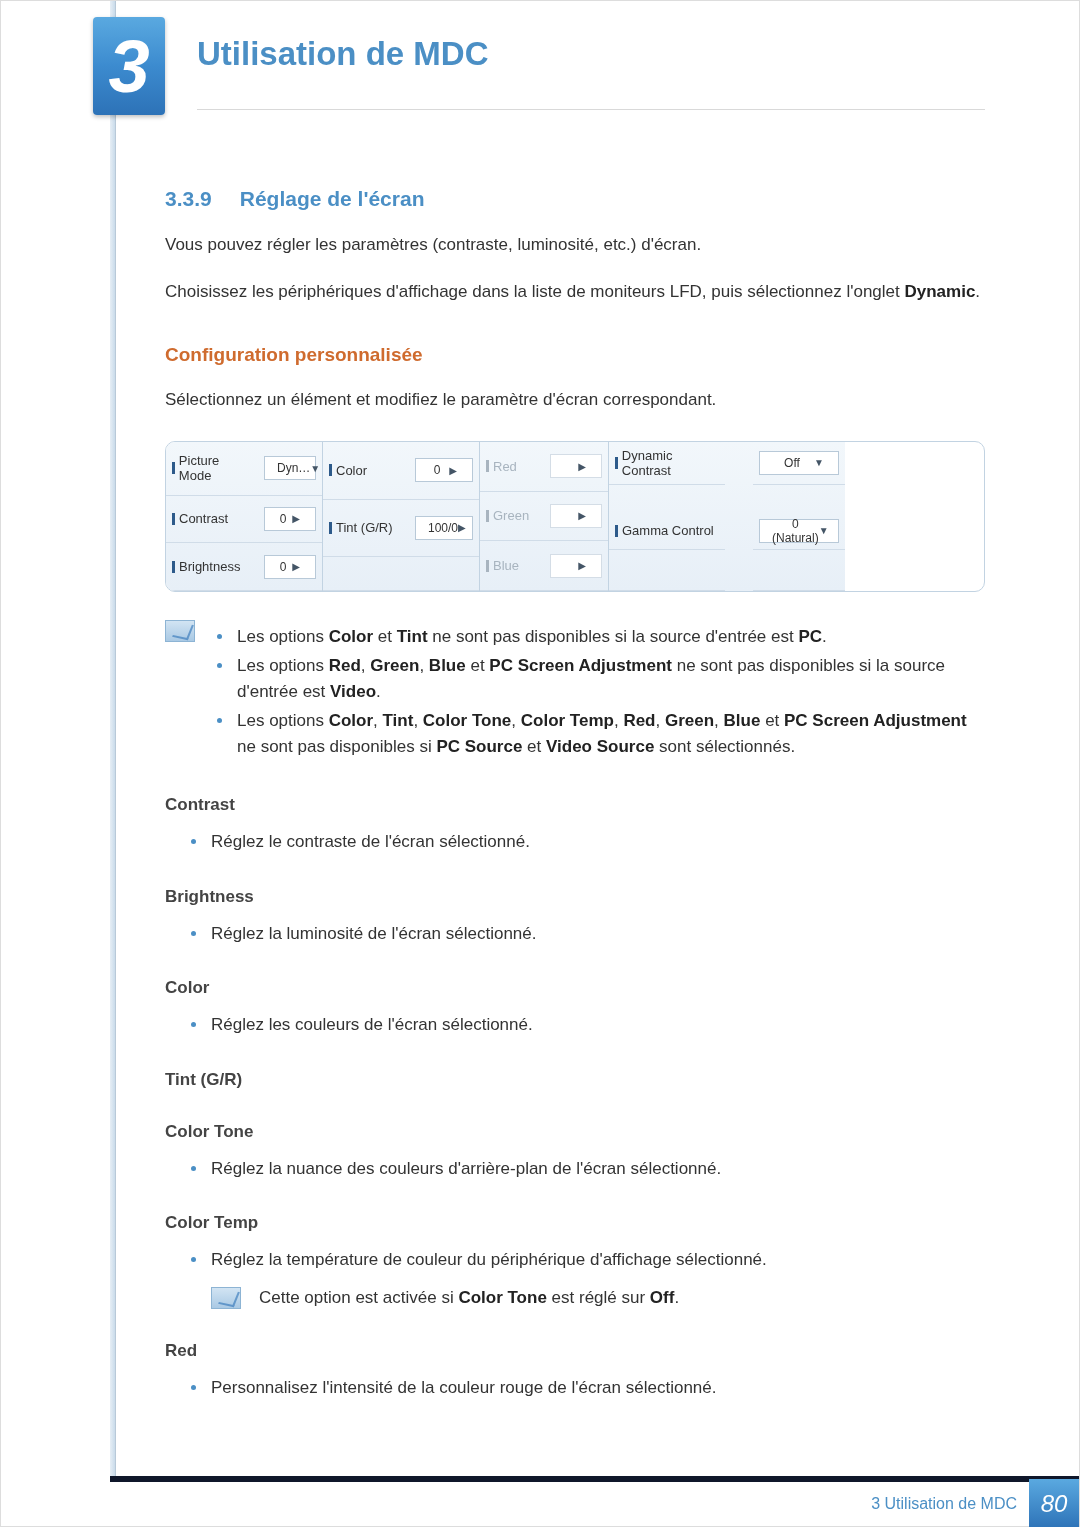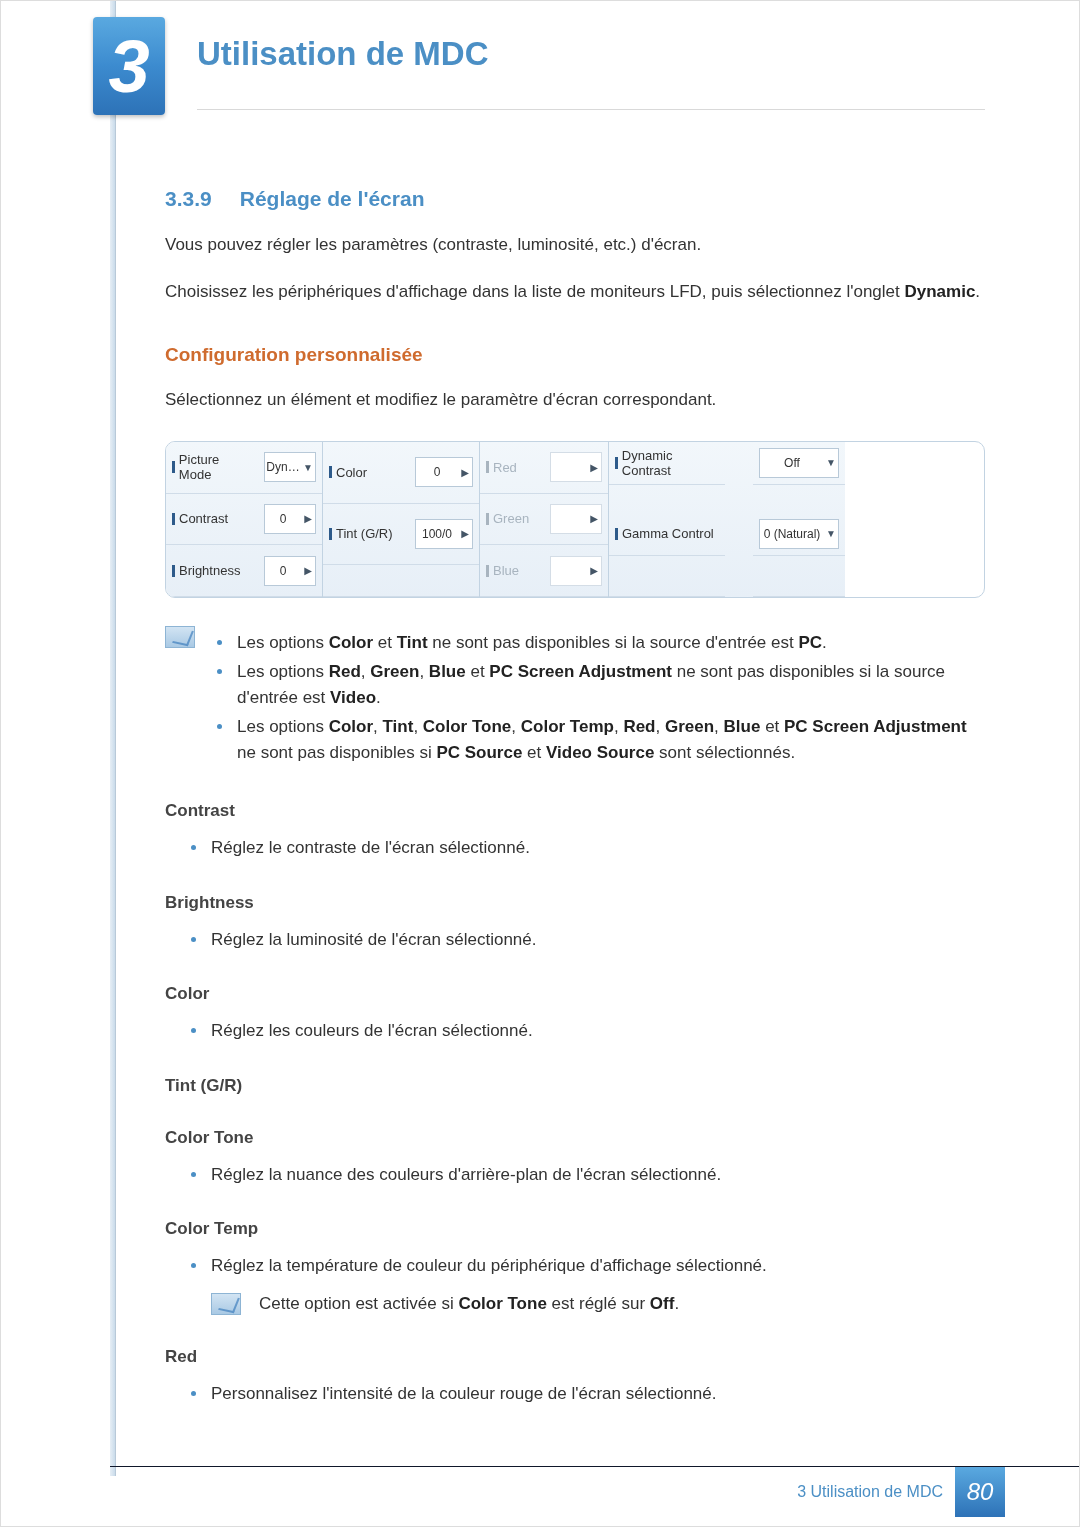--- a/index.html
+++ b/index.html
@@ -51,23 +51,23 @@
   .panel .col2 { grid-template-columns: 86px 70px; }
   .panel .col3 { grid-template-columns: 64px 64px; }
   .panel .col4 { grid-template-columns: 116px 92px; gap: 28px; }
   .panel .cell {
     padding: 6px 6px; border-bottom: 1px solid #d0dce8; display: flex; align-items: center;
   }
   .panel .lbl::before {
     content: ""; display: inline-block; width: 3px; height: 12px; background: #2d5a8a; margin-right: 4px;
   }
   .panel .ctrl {
-    background: #fff; border: 1px solid #b8c9d8; height: 30px;
+    background: #fff; border: 1px solid #b8c9d8; height: 24px;
     display: flex; align-items: center; justify-content: space-between;
-    padding: 0 0; width: 100%;
+    padding: 0 12px; width: 100%;
   }
   .panel .ctrl .val { flex: 1; text-align: center; font-size: 12px; }
   .panel .ctrl .arrow {
     width: 14px; display: flex; align-items: center; justify-content: center;
     color: #456; font-size: 10px;
   }
   .panel .ctrl.ctrl-disabled { color: #aaa; border-color: #d4dde6; }
   .panel .dim { color: #a8b4bf; }
   .panel .dim .lbl::before { background: #a8b4bf; }
   
@@ -93,23 +93,22 @@
     content: ""; position: absolute; left: 4px; top: 10px;
     width: 5px; height: 5px; background: #4b8fc5; border-radius: 50%;
   }
   .h4 { margin-top: 32px; font-size: 17px; font-weight: 600; color: #444; }
   .body-list { list-style: none; margin-top: 14px; margin-left: 22px; }
   .sub-note { display: flex; margin-top: 14px; margin-left: 46px; align-items: center; }
   .sub-note .note-icon { margin-right: 18px; width: 30px; height: 22px; }
   .sub-note span { font-size: 17px; }
   
   .footer {
-    position: absolute; left: 109px; right: 0; bottom: 10px; height: 50px;
-    border-top: 1px solid #0f172a; display: flex; justify-content: flex-end; align-items: center;
-    padding-right: 74px;
+    position: absolute; left: 109px; right: 0; bottom: 0; height: 50px;
+    border-top: 6px solid #0f172a; display: flex; justify-content: flex-end; align-items: center;
   }
   .footer .ft-label { color: #4b8fc5; font-size: 16px; margin-right: 12px; }
   .footer .page-badge {
     width: 50px; height: 50px; background: linear-gradient(to bottom, #5aa9e0, #2d72b7);
     display: flex; align-items: center; justify-content: center;
     color: #fff; font-size: 24px; font-weight: 300; font-style: italic;
   }
 </style>
 </head>
 <body>

